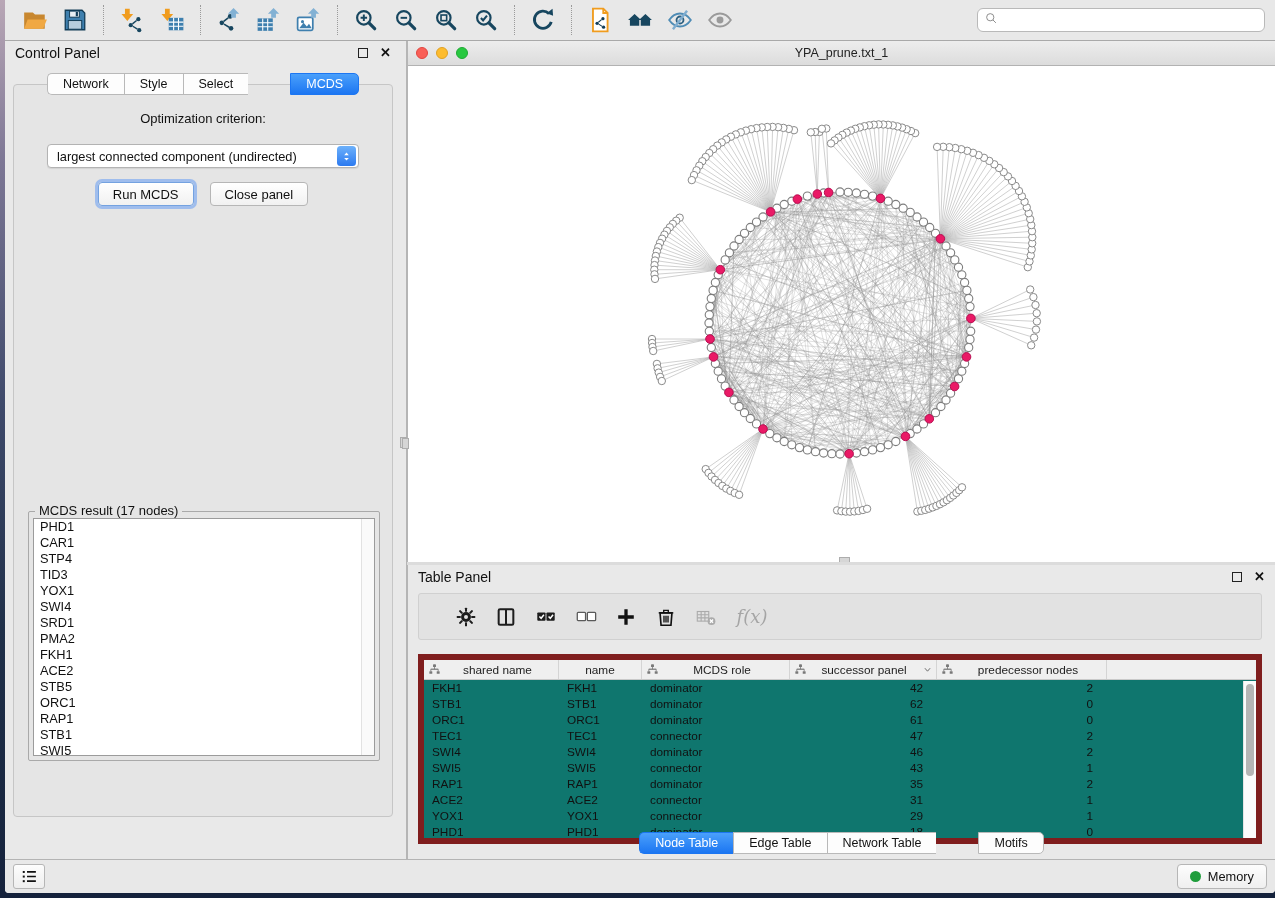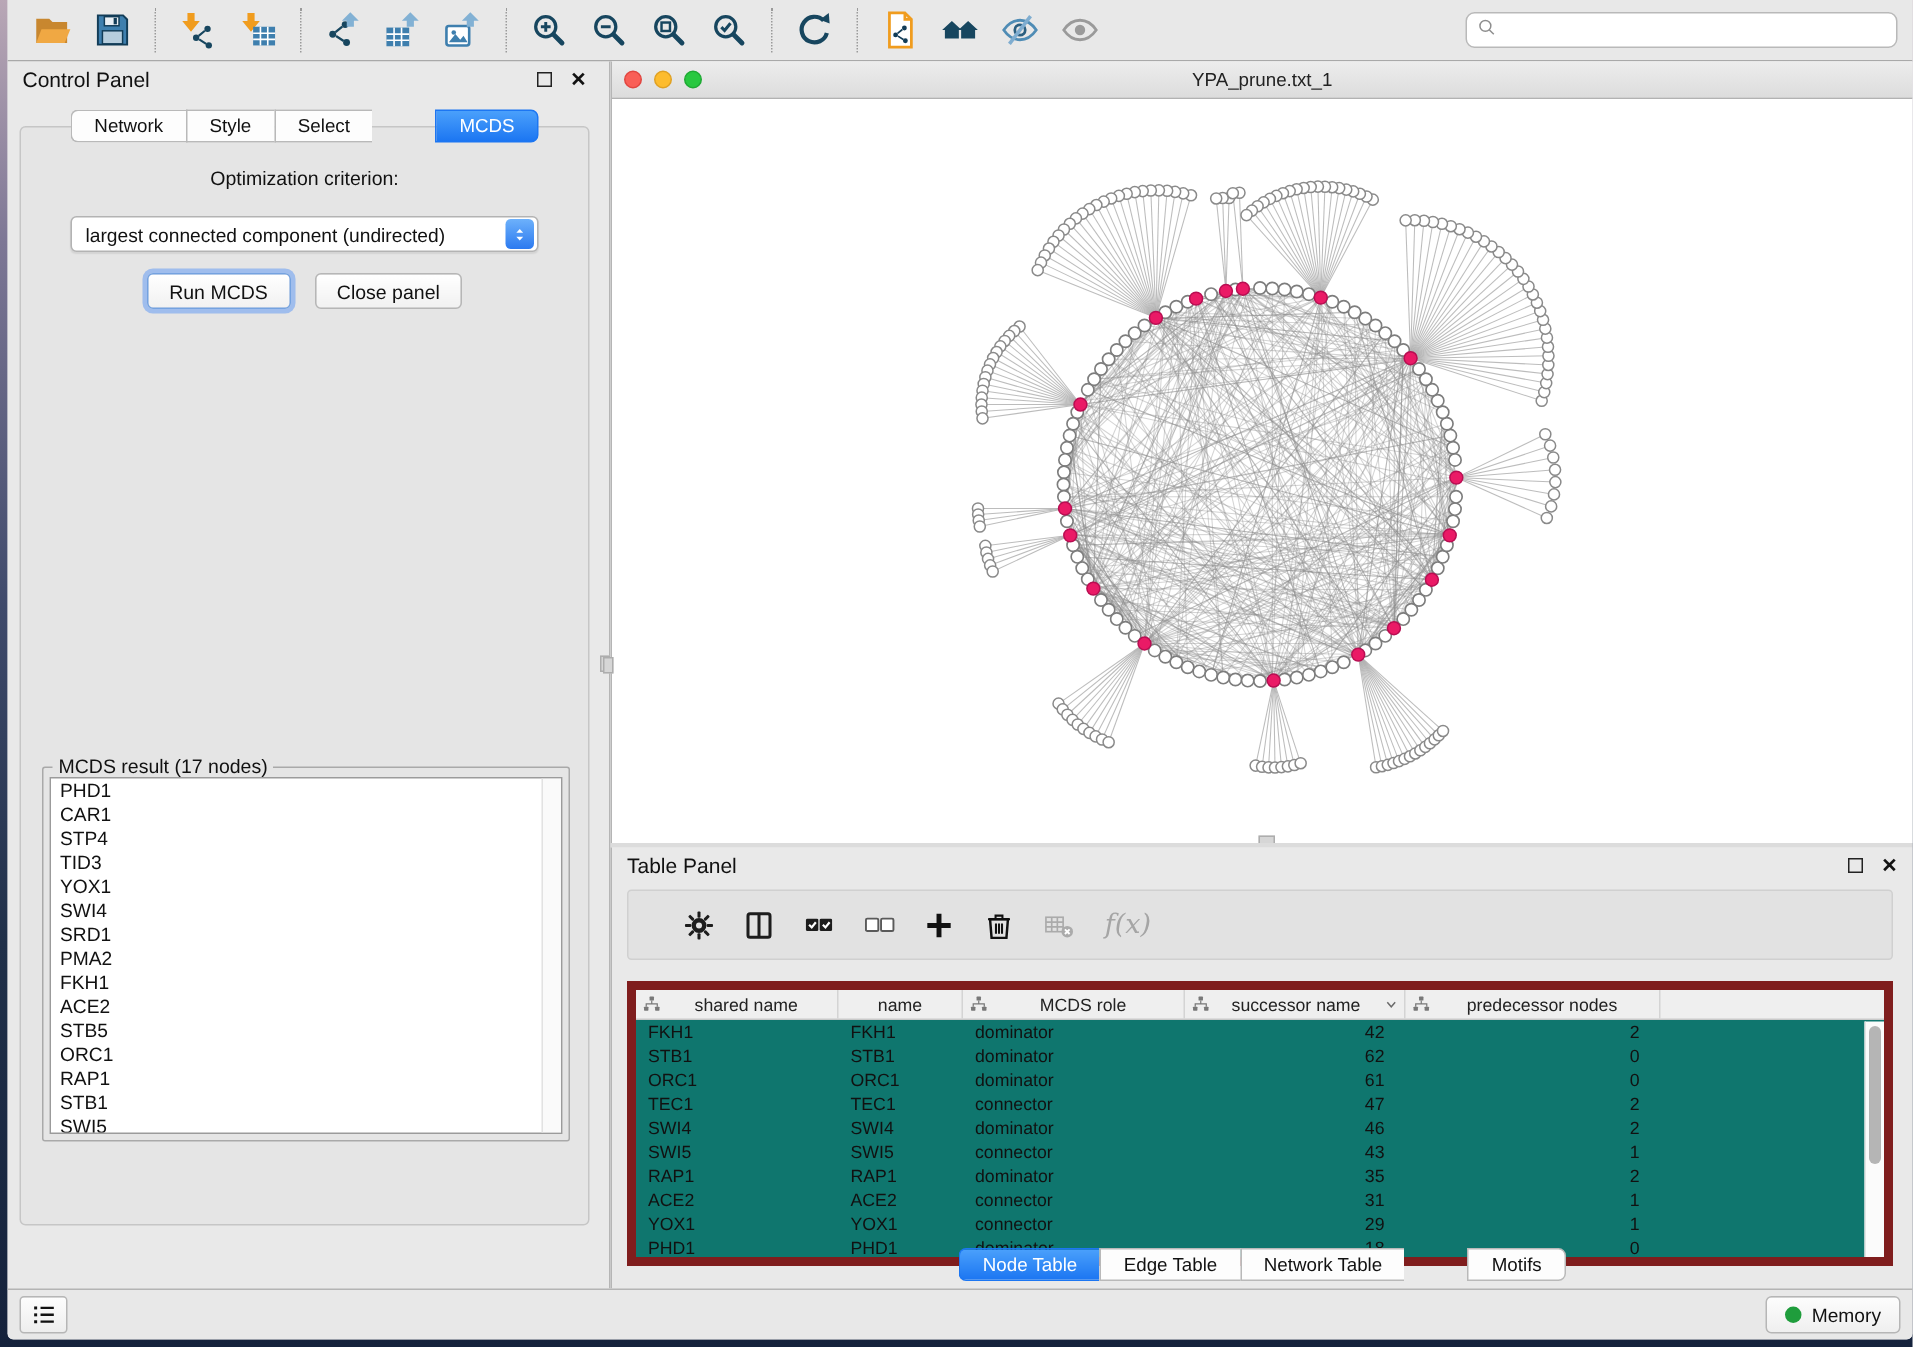--- a/index.html
+++ b/index.html
@@ -1414,21 +1414,21 @@
                   </svg>
                   <span class="lbl">MCDS role</span>
                 </div>
                 <div class="th" style="width: 147px;">
                   <svg class="hier" viewBox="0 0 24 24">
                     <rect x="9.3" y="2.5" width="5.4" height="5" rx=".8" fill="#787878"></rect>
                     <rect x="2.5" y="15" width="5.4" height="5" rx=".8" fill="#787878"></rect>
                     <rect x="16.1" y="15" width="5.4" height="5" rx=".8" fill="#787878"></rect>
                     <path d="M12 7.5v4M5.2 15v-3.5h13.6V15M5.2 11.5h13.6" stroke="#787878" stroke-width="1.5" fill="none"></path>
                   </svg>
-                  <span class="lbl">successor name</span>
+                  <span class="lbl">successor panel</span>
                   <svg class="sort" viewBox="0 0 24 24">
                     <path d="M5 8.5l7 8 7-8" fill="none" stroke="#6a6a6a" stroke-width="2.6"></path>
                   </svg>
                 </div>
                 <div class="th" style="width: 170px;">
                   <svg class="hier" viewBox="0 0 24 24">
                     <rect x="9.3" y="2.5" width="5.4" height="5" rx=".8" fill="#787878"></rect>
                     <rect x="2.5" y="15" width="5.4" height="5" rx=".8" fill="#787878"></rect>
                     <rect x="16.1" y="15" width="5.4" height="5" rx=".8" fill="#787878"></rect>
                     <path d="M12 7.5v4M5.2 15v-3.5h13.6V15M5.2 11.5h13.6" stroke="#787878" stroke-width="1.5" fill="none"></path>

